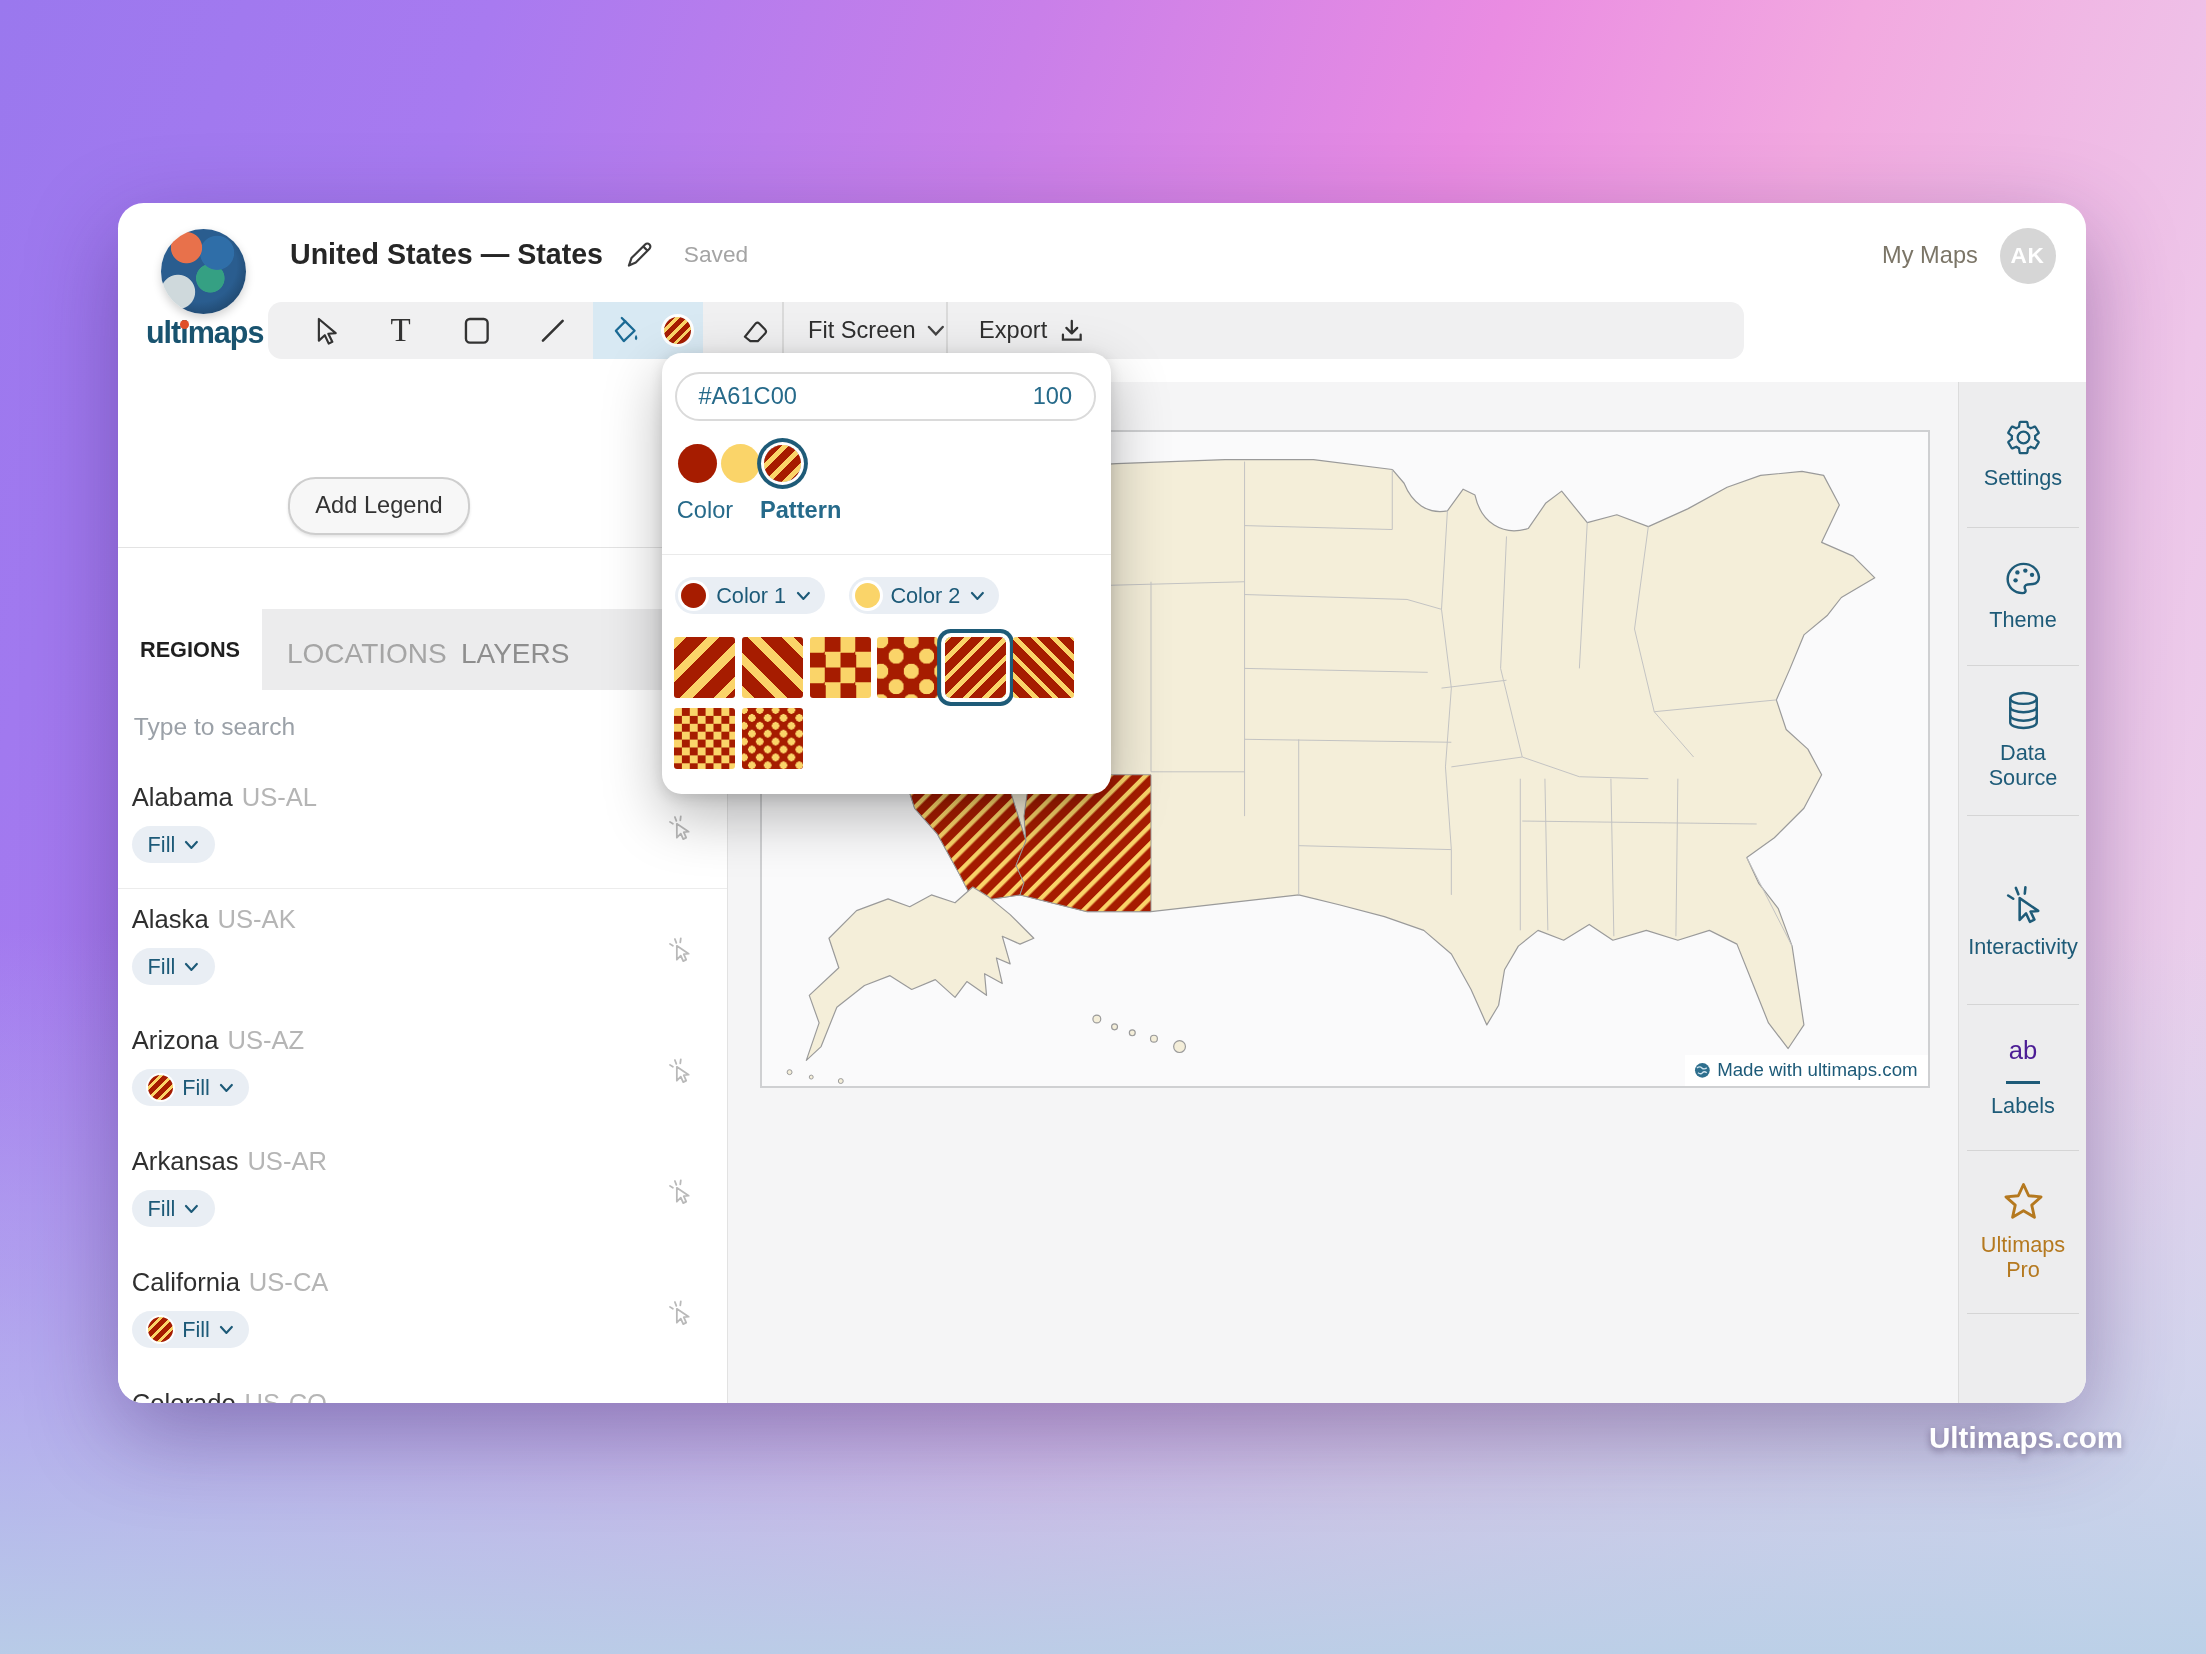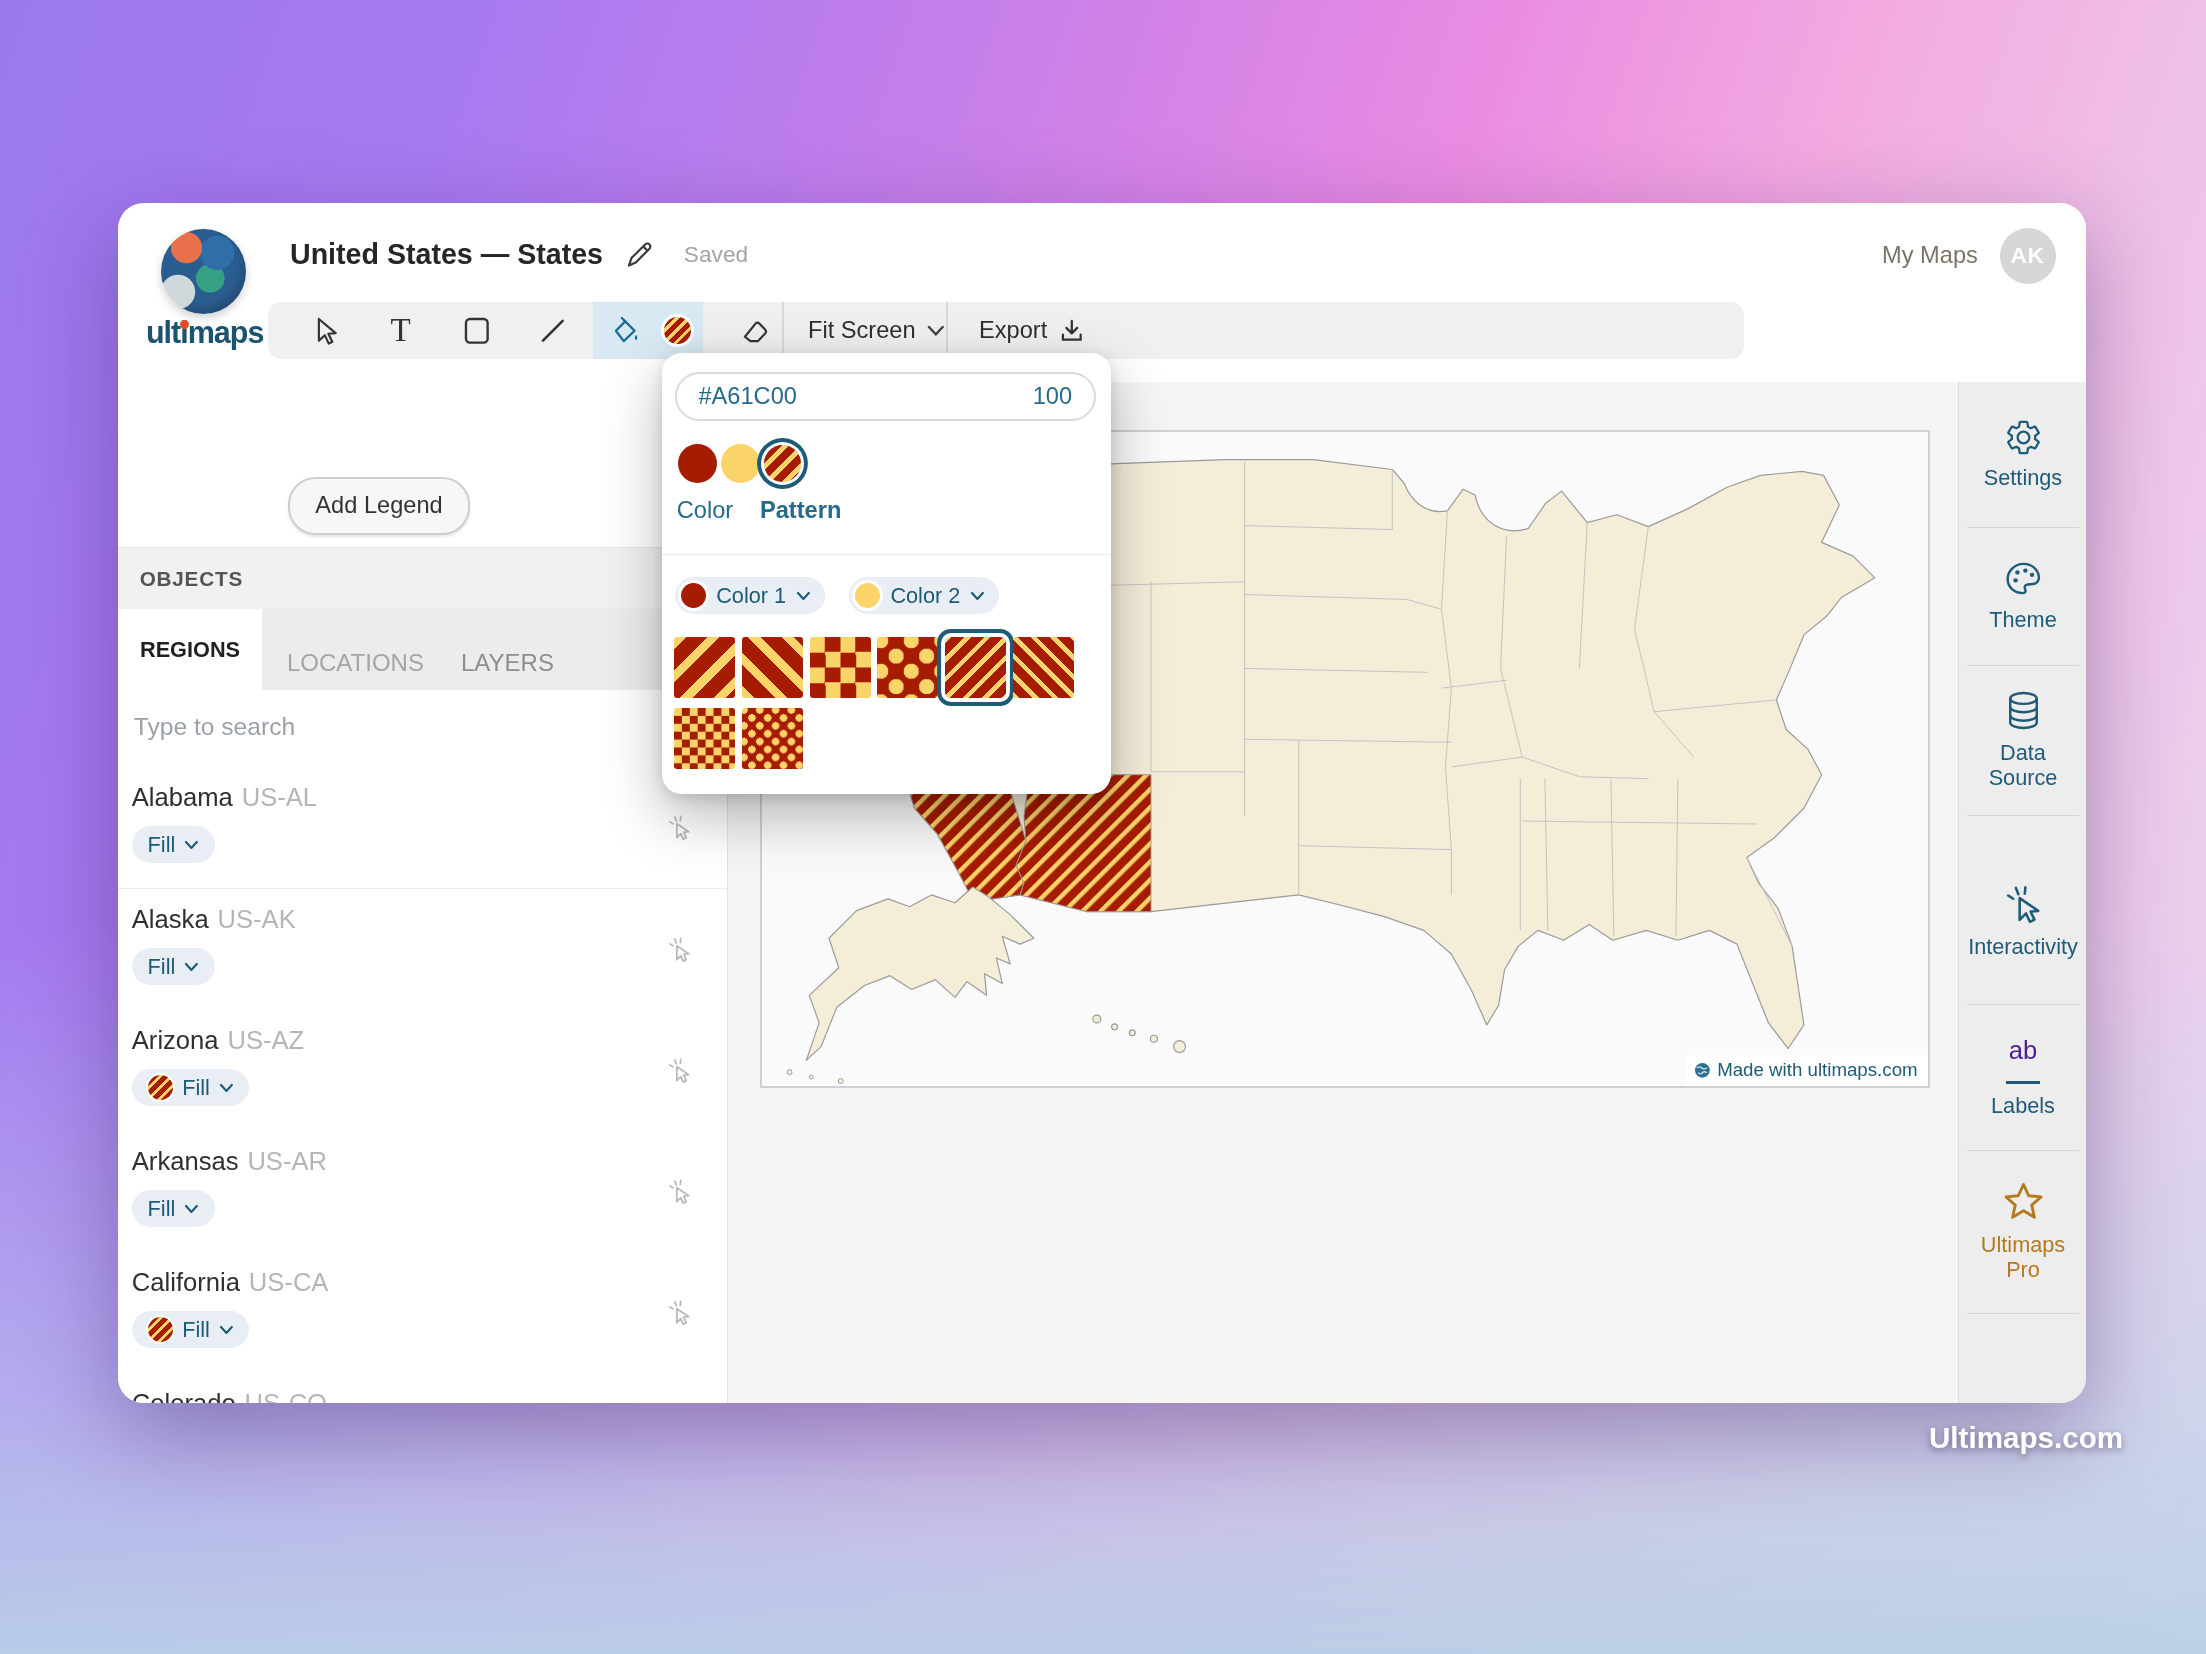--- a/index.html
+++ b/index.html
@@ -43,21 +43,21 @@
   
   .sb-sec{position:absolute;left:0;width:609px;box-sizing:border-box;}
   .sec-head{background:#f1f1f2;border-bottom:1px solid #e3e3e3;color:#555;font-size:20.7px;font-weight:600;
     letter-spacing:0.8px;display:flex;align-items:center;padding-left:21.7px;}
   .addlegend{position:absolute;left:170px;top:19.7px;width:178px;height:54px;border-radius:27.6px;background:#f7f7f7;
     border:2px solid #cecece;color:#333;font-size:23.6px;display:flex;align-items:center;justify-content:center;
     box-shadow:0 2px 3px rgba(0,0,0,.10);}
   .tabsrow{position:absolute;left:0;top:406px;width:609px;height:81px;background:#ececed;}
   .tab-active{position:absolute;left:0;top:0;width:144px;height:81px;background:#fff;display:flex;align-items:center;
     justify-content:center;font-size:21.7px;font-weight:700;color:#1f1f1f;}
-  .tab{position:absolute;top:13px;height:81px;display:flex;align-items:center;font-size:24px;color:#a5a5a5;}
+  .tab{position:absolute;top:4px;height:81px;display:flex;align-items:center;font-size:28px;color:#a5a5a5;}
   .searchrow{position:absolute;left:0;top:487px;width:609px;height:78px;background:#fff;border-bottom:1px solid #ececec;}
   .searchrow input{border:0;outline:0;background:transparent;font-size:24.6px;color:#333;margin:21.7px 0 0 13.8px;width:433px;
     font-family:"Liberation Sans",sans-serif;}
   .searchrow input::placeholder{color:#9ba1a8;}
   .srow{position:absolute;left:0;width:609px;height:121px;background:#fff;border-bottom:1px solid #ececec;}
   .sname{font-size:25.6px;font-weight:500;color:#2f2f2f;}
   .scode{font-size:25.6px;color:#b5b5b5;margin-left:8.9px;}
   .srow-title{position:absolute;left:13.8px;top:15.8px;}
   .fillpill{position:absolute;left:13.8px;top:59px;height:37px;border-radius:18.7px;background:#e9eef4;display:flex;
     align-items:center;padding:0 15.8px;gap:9px;}
@@ -188,21 +188,20 @@
           <path d="M13 3 V15 M7.5 10 L13 15.6 L18.5 10" fill="none" stroke="#333" stroke-width="2.3" stroke-linecap="round" stroke-linejoin="round"></path>
           <path d="M4 17 V22 H22 V17" fill="none" stroke="#333" stroke-width="2.3" stroke-linecap="round"></path>
         </svg>
       </div>
     </div>
 
 
     <div class="sb-sec" style="top:254px;height:91px;background:#fff;border-bottom:1px solid #e3e3e3;">
       <div class="addlegend">Add Legend</div>
     </div>
-    <div class="sb-sec sec-head" style="top:345px;height:61px;border-bottom:0">OBJECTS</div>
 
     <div class="tabsrow">
       <div class="tab-active">REGIONS</div>
       <div class="tab" style="left:169px">LOCATIONS</div>
       <div class="tab" style="left:343px;color:#8e8e8e">LAYERS</div>
     </div>
 
     <div class="searchrow">
       <input type="text" placeholder="Type to search" style="">
     </div>

